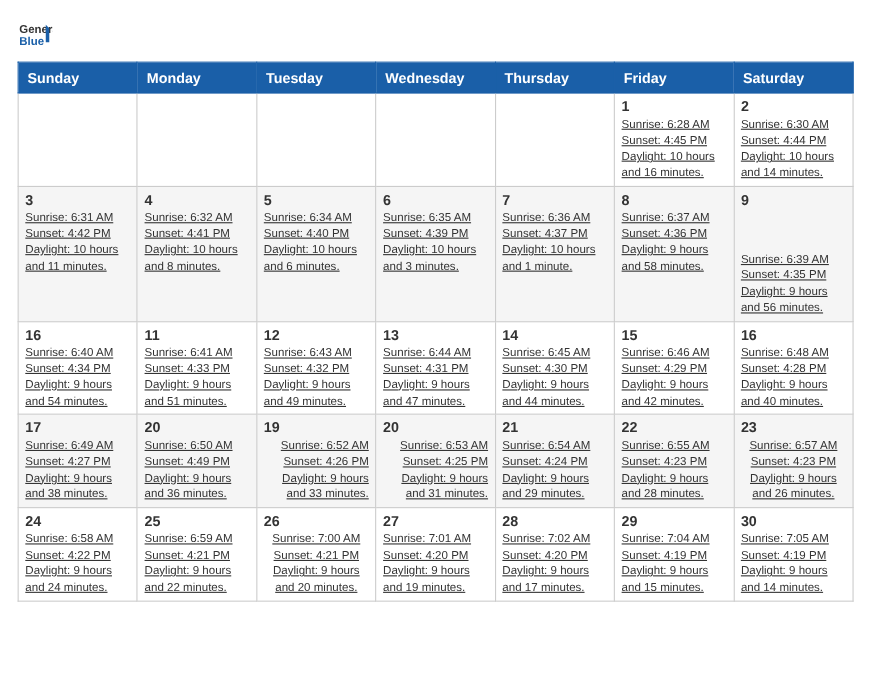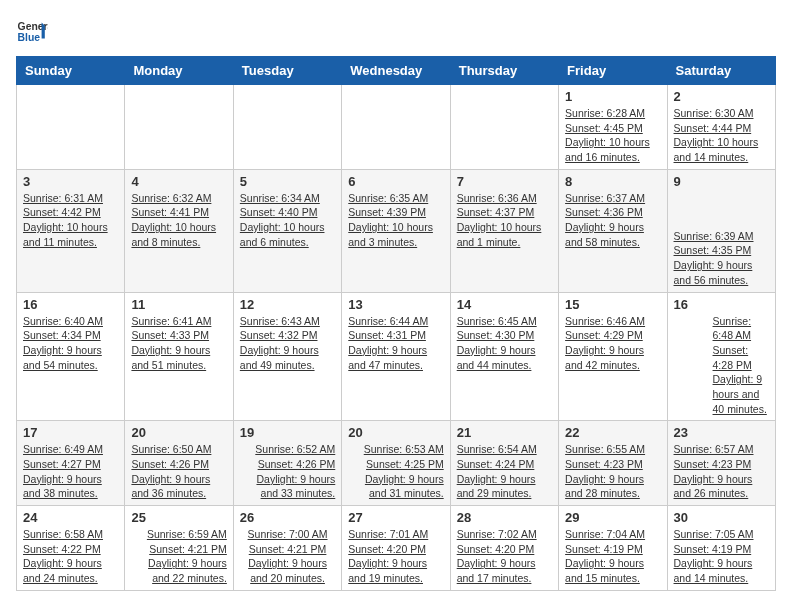--- a/index.html
+++ b/index.html
@@ -203,36 +203,36 @@
 Daylight: 9 hours and 44 minutes.</div>
         </td>
         <td>
           <div class="day-number">15</div>
           <div class="day-info" style="white-space: pre-line;">Sunrise: 6:46 AM
 Sunset: 4:29 PM
 Daylight: 9 hours and 42 minutes.</div>
         </td>
         <td>
           <div class="day-number">16</div>
-          <div class="day-info" style="white-space: pre-line; margin-left: 39px;">Sunrise: 6:48 AM
+          <div class="day-info" style="white-space: pre-line;">Sunrise: 6:48 AM
 Sunset: 4:28 PM
 Daylight: 9 hours and 40 minutes.</div>
         </td>
       </tr>
       <tr>
         <td>
           <div class="day-number">17</div>
           <div class="day-info" style="white-space: pre-line;">Sunrise: 6:49 AM
 Sunset: 4:27 PM
 Daylight: 9 hours and 38 minutes.</div>
         </td>
         <td>
           <div class="day-number">20</div>
           <div class="day-info" style="white-space: pre-line;">Sunrise: 6:50 AM
-Sunset: 4:26 PM
+Sunset: 4:49 PM
 Daylight: 9 hours and 36 minutes.</div>
         </td>
         <td>
           <div class="day-number">19</div>
           <div class="day-info" style="white-space: pre-line; text-align: right;">Sunrise: 6:52 AM
 Sunset: 4:26 PM
 Daylight: 9 hours and 33 minutes.</div>
         </td>
         <td>
           <div class="day-number">20</div>
@@ -247,35 +247,35 @@
 Daylight: 9 hours and 29 minutes.</div>
         </td>
         <td>
           <div class="day-number">22</div>
           <div class="day-info" style="white-space: pre-line;">Sunrise: 6:55 AM
 Sunset: 4:23 PM
 Daylight: 9 hours and 28 minutes.</div>
         </td>
         <td>
           <div class="day-number">23</div>
-          <div class="day-info" style="white-space: pre-line;">Sunrise: 6:57 AM
+          <div class="day-info" style="white-space: pre-line; text-align: center;">Sunrise: 6:57 AM
 Sunset: 4:23 PM
 Daylight: 9 hours and 26 minutes.</div>
         </td>
       </tr>
       <tr>
         <td>
           <div class="day-number">24</div>
           <div class="day-info" style="white-space: pre-line;">Sunrise: 6:58 AM
 Sunset: 4:22 PM
 Daylight: 9 hours and 24 minutes.</div>
         </td>
         <td>
           <div class="day-number">25</div>
-          <div class="day-info" style="white-space: pre-line; text-align: right;">Sunrise: 6:59 AM
+          <div class="day-info" style="white-space: pre-line;">Sunrise: 6:59 AM
 Sunset: 4:21 PM
 Daylight: 9 hours and 22 minutes.</div>
         </td>
         <td>
           <div class="day-number">26</div>
           <div class="day-info" style="white-space: pre-line; text-align: center;">Sunrise: 7:00 AM
 Sunset: 4:21 PM
 Daylight: 9 hours and 20 minutes.</div>
         </td>
         <td>

